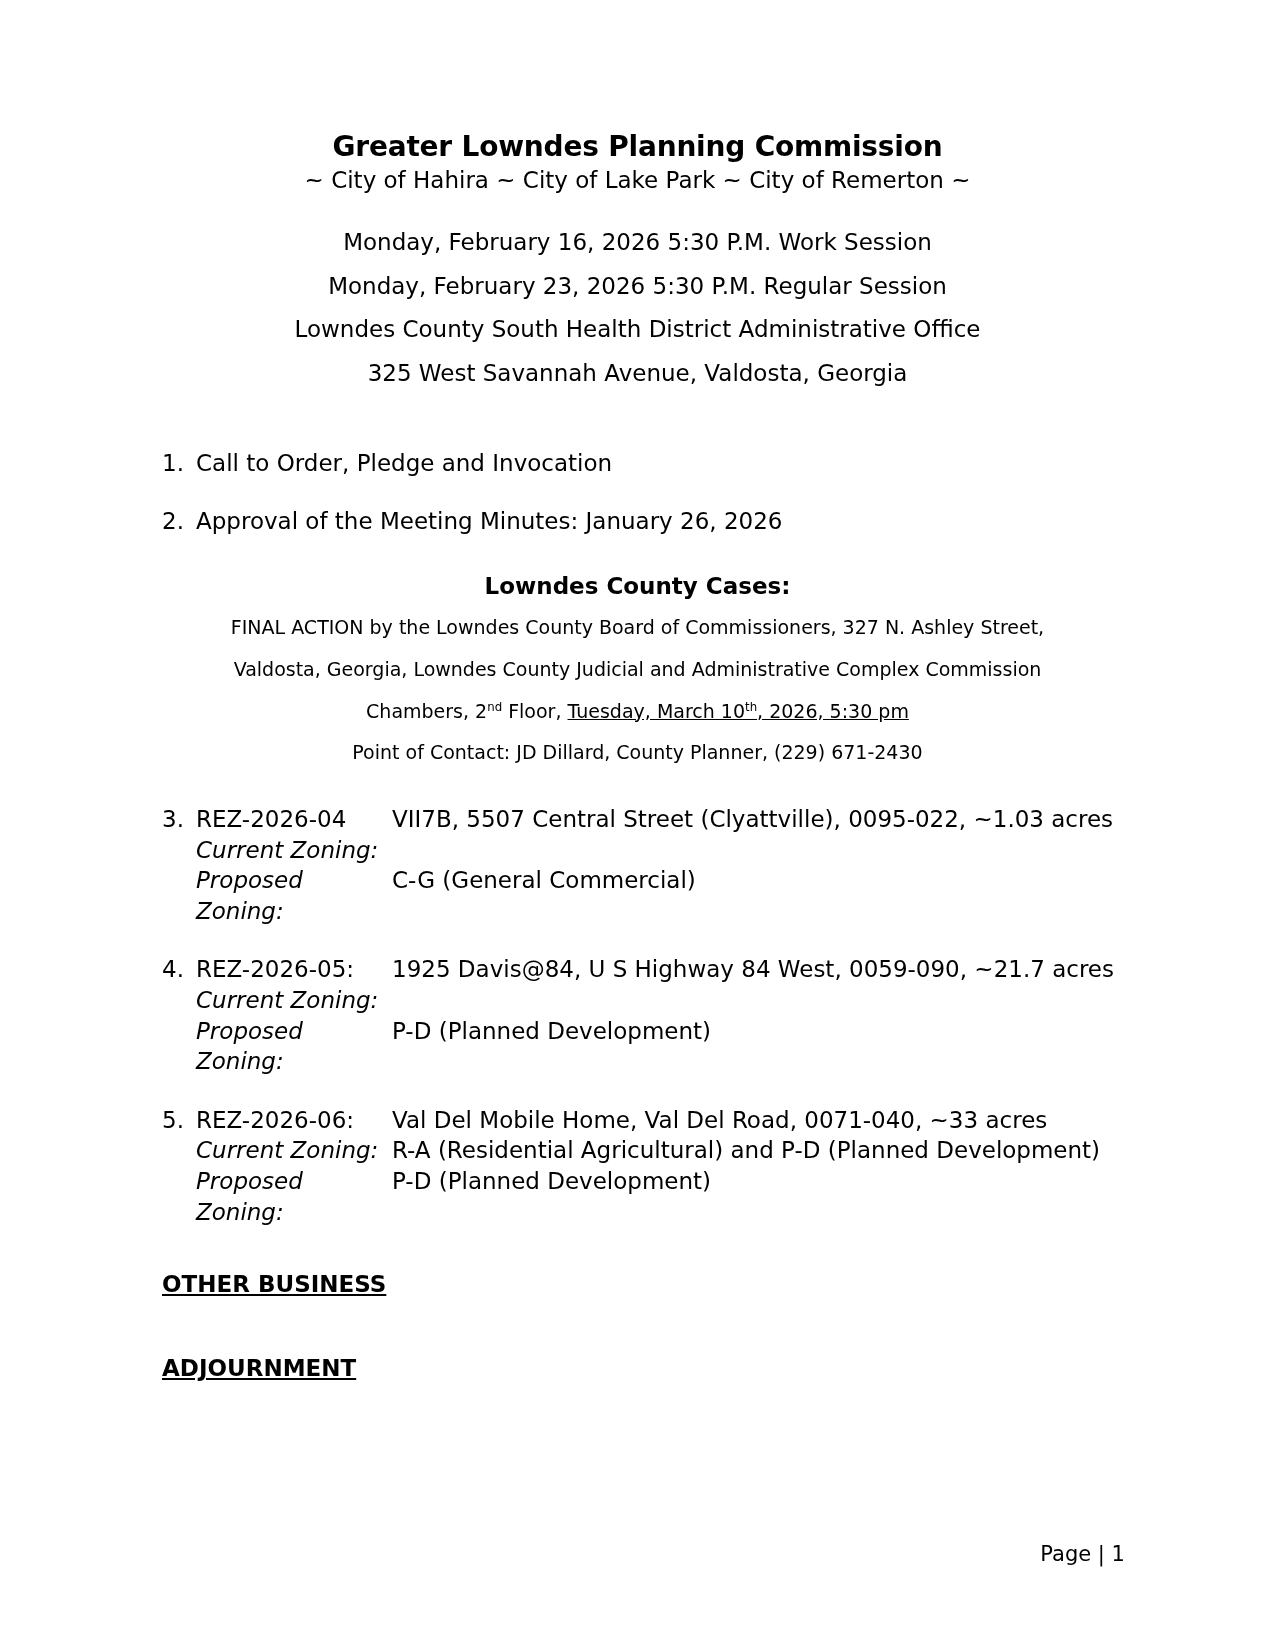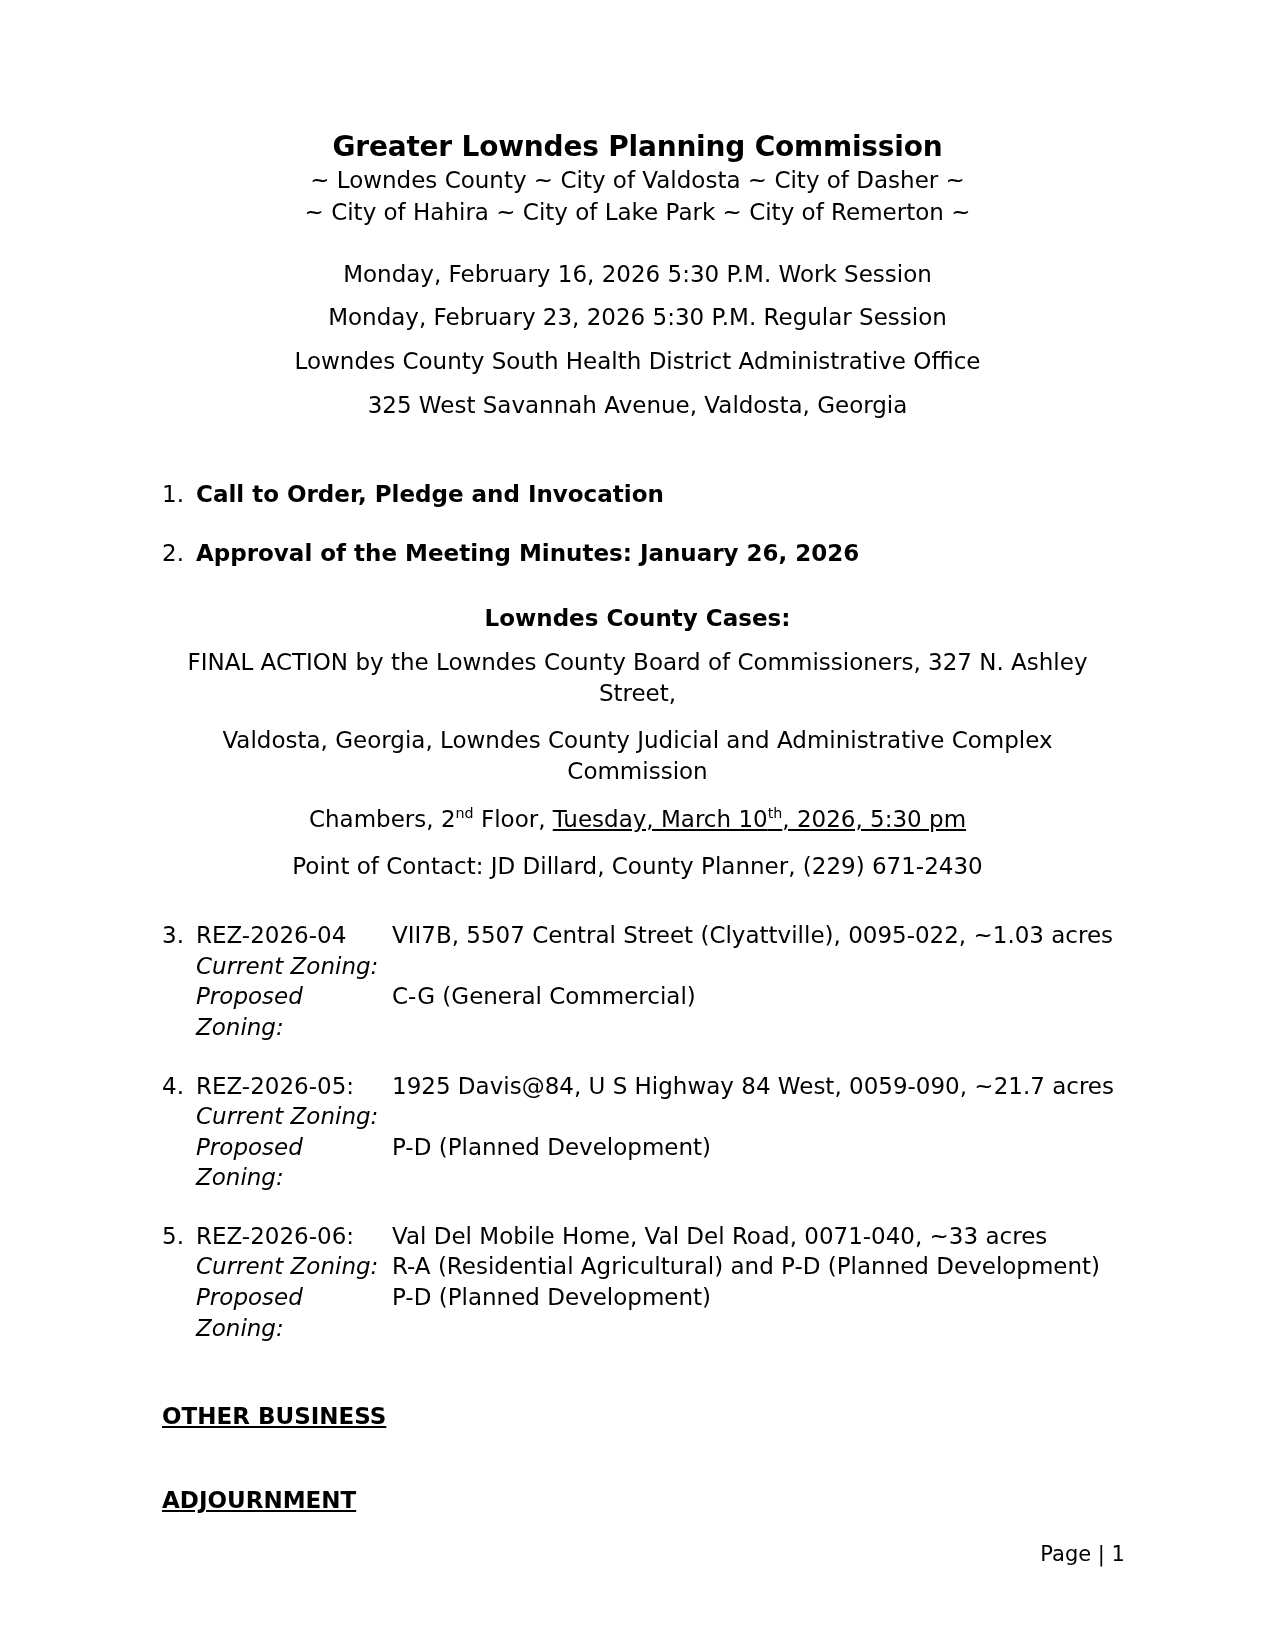--- a/index.html
+++ b/index.html
@@ -59,35 +59,34 @@
     line-height: 1.33;
     margin-bottom: 28px;
     padding-left: 12px;
   }
   .item-num {
     width: 34px;
     flex: 0 0 34px;
   }
   .item-text {
     flex: 1 1 auto;
-    font-weight: bold;
   }
 
   
   .cases-section {
     margin-top: 36px;
     text-align: center;
   }
   .cases-heading {
     font-size: 23px;
     font-weight: bold;
     margin: 0 0 2px 0;
   }
   .cases-body {
-    font-size: 23px;
+    font-size: 19px;
     line-height: 1.36;
     margin: 16px;
   }
   .cases-body .u {
     text-decoration: underline;
   }
   sup {
     font-size: 0.62em;
     vertical-align: super;
     line-height: 0;
@@ -127,21 +126,21 @@
     width: 196px;
     flex: 0 0 196px;
     font-style: italic;
   }
   .zoning-value {
     flex: 1 1 auto;
   }
 
   
   .closing {
-    margin-top: 60px;
+    margin-top: 44px;
     padding-left: 12px;
   }
   .closing-heading {
     font-size: 23px;
     font-weight: bold;
     text-decoration: underline;
     margin: 0 0 58px 0;
     display: inline-block;
   }
 
@@ -154,21 +153,20 @@
     text-align: right;
   }
 </style>
 </head>
 <body>
 
 <div class="page">
 
   <div class="doc-header">
     <h1 class="org-title">Greater Lowndes Planning Commission</h1>
-    <p class="member-line">~ Lowndes County ~ City of Valdosta ~ City of Dasher ~</p>
     <p class="member-line">~ City of Hahira ~ City of Lake Park ~ City of Remerton ~</p>
   </div>
 
   <div class="meeting-block">
     <p class="meeting-line">Monday, February 16, 2026 5:30 P.M. Work Session</p>
     <p class="meeting-line">Monday, February 23, 2026 5:30 P.M. Regular Session</p>
     <p class="meeting-line">Lowndes County South Health District Administrative Office</p>
     <p class="meeting-line">325 West Savannah Avenue, Valdosta, Georgia</p>
   </div>
 

